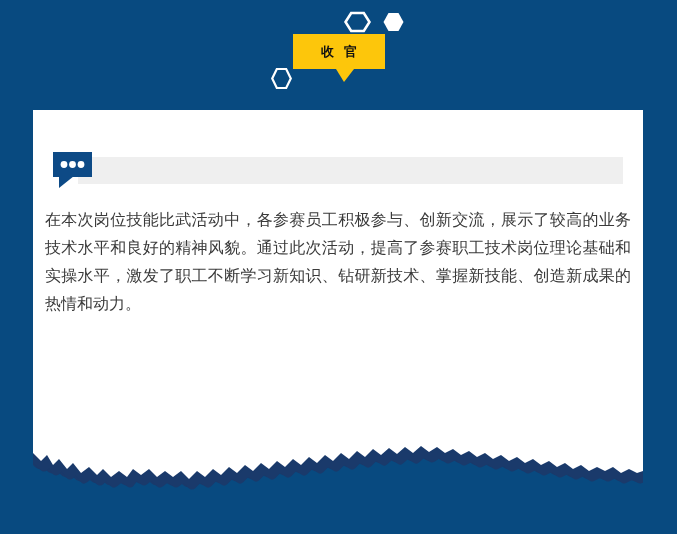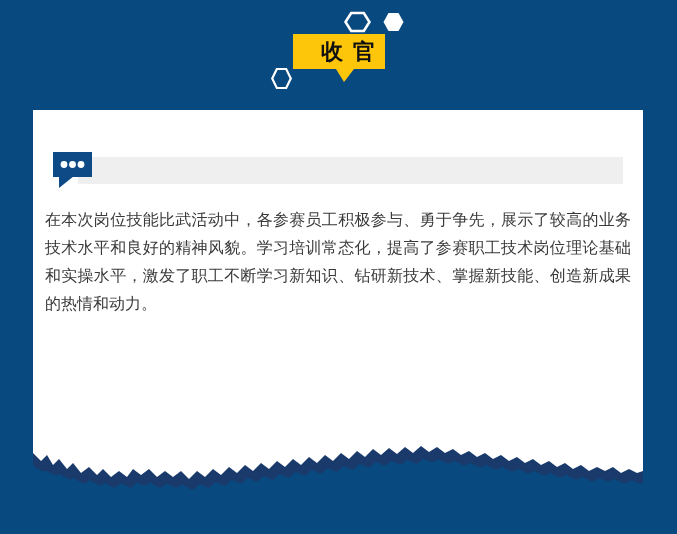--- a/index.html
+++ b/index.html
@@ -11,22 +11,22 @@
     position:relative;width:677px;height:534px;
     background:#084a80;overflow:hidden;
   }
   
   .hex{position:absolute;}
   .hex-outline-top{left:344px;top:11px;}
   .hex-filled{left:383px;top:12px;}
   .hex-outline-left{left:271px;top:67px;}
   .badge{
     position:absolute;left:293px;top:34px;width:92px;height:35px;
-    background:#fdc60b;display:flex;align-items:center;justify-content:flex-end;
-    font-size:22px;font-weight:bold;color:#111111;
+    background:#fdc60b;display:flex;align-items:center;justify-content:center;
+    font-size:13px;font-weight:bold;color:#111111;
     letter-spacing:10px;padding-left:10px;box-sizing:border-box;
     z-index:2;
   }
   .badge-tail{
     position:absolute;left:336px;top:69px;width:0;height:0;
     border-left:8px solid transparent;
     border-right:10px solid transparent;
     border-top:13px solid #fdc60b;
     z-index:2;
   }
@@ -79,21 +79,21 @@
 
     <svg class="comment-icon" width="40" height="37" viewBox="0 0 40 37">
       <rect x="0" y="0" width="39" height="25" fill="#0d4a86"></rect>
       <polygon points="6,24 21,24 6,36" fill="#0d4a86"></polygon>
       <circle cx="11" cy="12.5" r="3.4" fill="#ffffff"></circle>
       <circle cx="19.5" cy="12.5" r="3.4" fill="#ffffff"></circle>
       <circle cx="28" cy="12.5" r="3.4" fill="#ffffff"></circle>
     </svg>
 
     <div class="body-text">
-      <p>在本次岗位技能比武活动中，各参赛员工积极参与、勇于争先，展示了较高的业务技术水平和良好的精神风貌。学习培训常态化，提高了参赛职工技术岗位理论基础和实操水平，激发了职工不断学习新知识、钻研新技术、掌握新技能、创造新成果的热情和动力。</p>
+      <p>在本次岗位技能比武活动中，各参赛员工积极参与、创新交流，展示了较高的业务技术水平和良好的精神风貌。通过此次活动，提高了参赛职工技术岗位理论基础和实操水平，激发了职工不断学习新知识、钻研新技术、掌握新技能、创造新成果的热情和动力。</p>
     </div>
   </div>
 
   <svg class="torn" width="610" height="55" viewBox="0 0 610 55" overflow="hidden">
     <polyline fill="none" stroke="#1a3a6b" stroke-width="17" stroke-linejoin="round" stroke-linecap="round" points="0,10 8,18 14,12 20,22 26,16 34,26 40,20 48,30 56,24 64,32 70,26 78,34 86,28 94,34 100,26 108,32 116,26 124,34 132,28 140,34 148,28 156,36 164,28 172,34 180,26 188,32 196,24 204,30 212,22 220,28 228,20 236,26 244,18 252,24 260,16 268,22 276,14 284,20 292,12 300,18 308,10 316,16 324,8 332,14 340,6 348,12 356,5 364,11 372,4 380,10 388,3 396,9 404,4 412,10 420,6 428,12 436,8 444,14 452,10 460,16 468,12 476,18 484,14 492,20 500,16 508,22 516,18 524,24 532,20 540,26 548,22 556,28 564,24 572,28 580,24 588,30 596,26 604,30 610,28"></polyline>
     <polyline fill="none" stroke="#1a3a6b" stroke-width="9" stroke-linejoin="round" stroke-linecap="round" transform="translate(3,6)" points="0,10 8,18 14,12 20,22 26,16 34,26 40,20 48,30 56,24 64,32 70,26 78,34 86,28 94,34 100,26 108,32 116,26 124,34 132,28 140,34 148,28 156,36 164,28 172,34 180,26 188,32 196,24 204,30 212,22 220,28 228,20 236,26 244,18 252,24 260,16 268,22 276,14 284,20 292,12 300,18 308,10 316,16 324,8 332,14 340,6 348,12 356,5 364,11 372,4 380,10 388,3 396,9 404,4 412,10 420,6 428,12 436,8 444,14 452,10 460,16 468,12 476,18 484,14 492,20 500,16 508,22 516,18 524,24 532,20 540,26 548,22 556,28 564,24 572,28 580,24 588,30 596,26 604,30 610,28"></polyline>
     <polygon fill="#ffffff" points="0,0 610,0 610,28 604,30 596,26 588,30 580,24 572,28 564,24 556,28 548,22 540,26 532,20 524,24 516,18 508,22 500,16 492,20 484,14 476,18 468,12 460,16 452,10 444,14 436,8 428,12 420,6 412,10 404,4 396,9 388,3 380,10 372,4 364,11 356,5 348,12 340,6 332,14 324,8 316,16 308,10 300,18 292,12 284,20 276,14 268,22 260,16 252,24 244,18 236,26 228,20 220,28 212,22 204,30 196,24 188,32 180,26 172,34 164,28 156,36 148,28 140,34 132,28 124,34 116,26 108,32 100,26 94,34 86,28 78,34 70,26 64,32 56,24 48,30 40,20 34,26 26,16 20,22 14,12 8,18 0,10"></polygon>
   </svg>
 
 </div>

